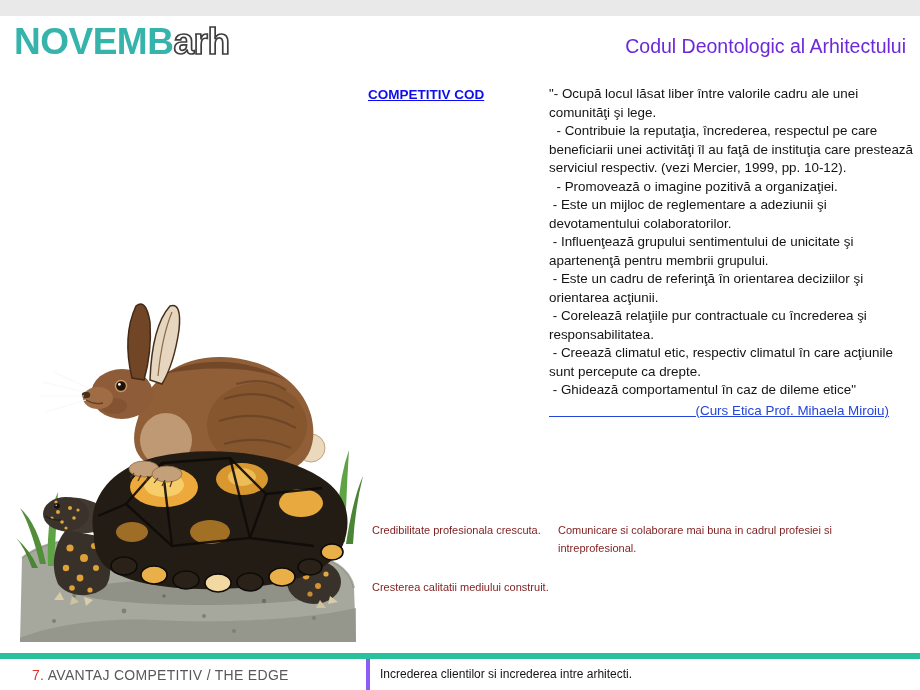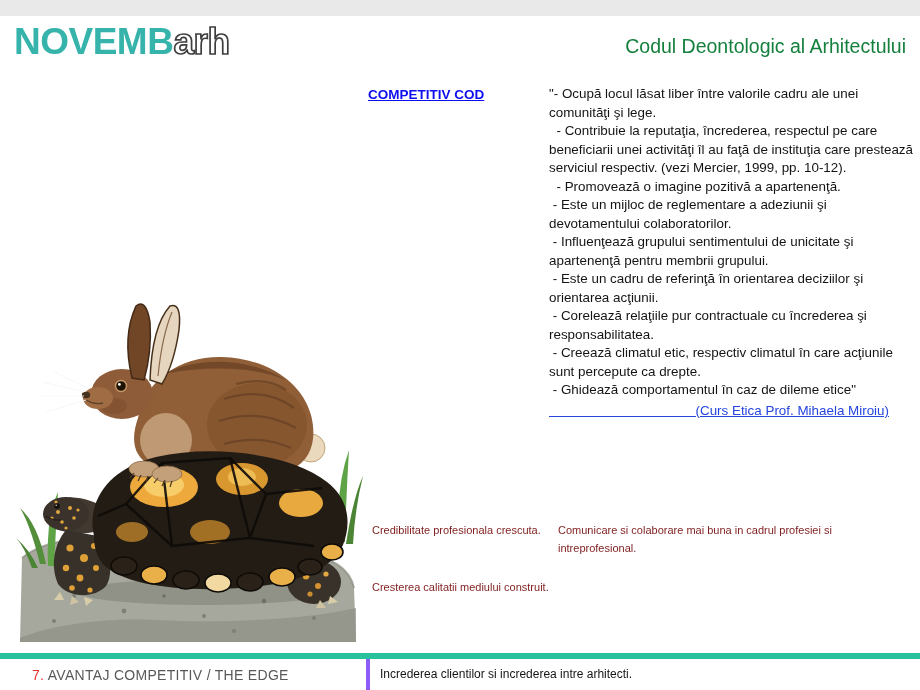--- a/index.html
+++ b/index.html
@@ -5,21 +5,21 @@
   * { margin:0; padding:0; box-sizing:border-box; }
   html,body { background:#e9e9e9; }
   .page {
     position:relative; width:920px; height:690px; background:#ffffff;
     font-family:"Liberation Sans", sans-serif; overflow:hidden; margin:16px auto;
   }
   
   .logo { position:absolute; left:14px; top:4px; font-size:37px; font-weight:600; letter-spacing:-0.5px; line-height:44px; }
   .logo-main { color:#36b3ab; }
   .logo-sub { color:#ffffff; -webkit-text-stroke:1.7px #3e3e3e; }
-  .slide-title { position:absolute; top:19px; right:14px; font-size:19.5px; color:#15803d; }
+  .slide-title { position:absolute; top:19px; right:14px; font-size:19.5px; color:#6d28d9; }
   
   .section-label { position:absolute; left:368px; top:71px; font-size:13.5px; font-weight:bold;
     color:#0d0df0; text-decoration:underline; cursor:pointer; }
   
   .body-text { position:absolute; left:549px; top:69px; width:366px; font-size:13.4px; line-height:18.5px; color:#141414; }
   .para { white-space:pre-wrap; }
   .citation { display:flex; width:340px; margin-top:2px; }
   .citation-lead { flex:1; position:relative; }
   .citation-lead::after { content:""; position:absolute; left:0; right:0; bottom:3px; border-bottom:1.6px solid #2545dd; }
   .citation-text { color:#2545dd; text-decoration:underline; white-space:nowrap; cursor:pointer; }
@@ -46,21 +46,21 @@
   <div class="logo">
     <span class="logo-main">NOVEMB</span><span class="logo-sub">arh</span>
   </div>
   <div class="slide-title">Codul Deontologic al Arhitectului</div>
 
   <div class="section-label">COMPETITIV COD</div>
 
   <div class="body-text">
     <div class="para">"- Ocupă locul lăsat liber între valorile cadru ale unei comunităţi şi lege.</div>
     <div class="para">  - Contribuie la reputaţia, încrederea, respectul pe care beneficiarii unei activităţi îl au faţă de instituţia care prestează serviciul respectiv. (vezi Mercier, 1999, pp. 10-12).</div>
-    <div class="para">  - Promovează o imagine pozitivă a apartenenţă.</div>
+    <div class="para">  - Promovează o imagine pozitivă a organizaţiei.</div>
     <div class="para"> - Este un mijloc de reglementare a adeziunii şi devotamentului colaboratorilor.</div>
     <div class="para"> - Influenţează grupului sentimentului de unicitate şi apartenenţă pentru membrii grupului.</div>
     <div class="para"> - Este un cadru de referinţă în orientarea deciziilor şi orientarea acţiunii.</div>
     <div class="para"> - Corelează relaţiile pur contractuale cu încrederea şi responsabilitatea.</div>
     <div class="para"> - Creează climatul etic, respectiv climatul în care acţiunile sunt percepute ca drepte.</div>
     <div class="para"> - Ghidează comportamentul în caz de dileme etice"</div>
     <div class="citation">
       <span class="citation-lead"></span>
       <span class="citation-text">(Curs Etica Prof. Mihaela Miroiu)</span>
     </div>

